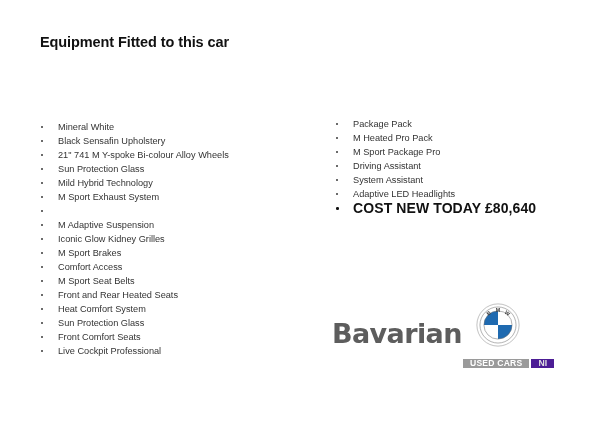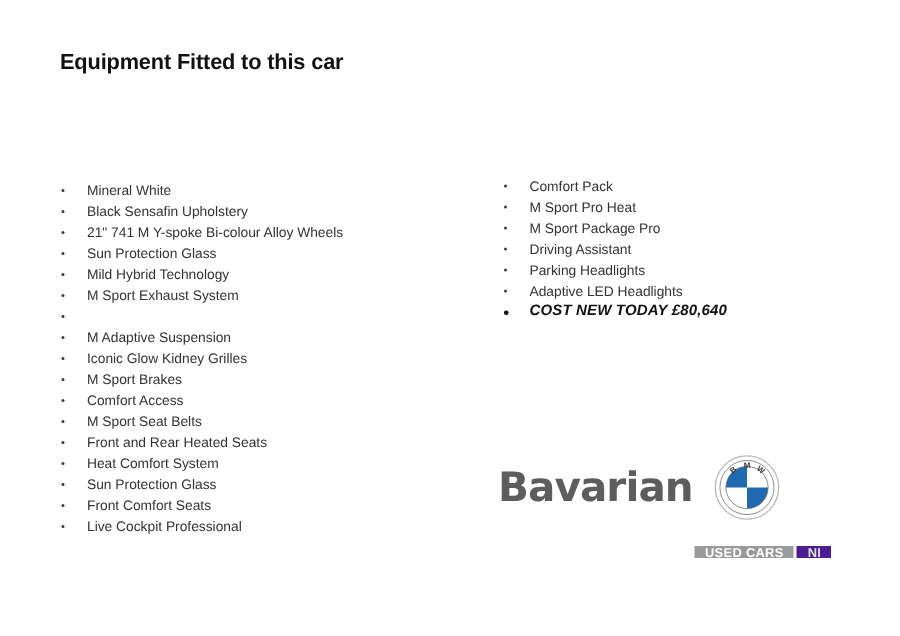--- a/index.html
+++ b/index.html
@@ -70,37 +70,36 @@
     display: block;
   }
   .eq-text {
     display: inline-block;
     vertical-align: top;
     line-height: 14px;
   }
   .eq-item.is-bold .eq-text {
     font-weight: bold;
     color: #111111;
-    font-size: 10px;
+    font-size: 14px;
     letter-spacing: 0.1px;
-    font-style: italic;
   }
   .eq-item.is-bold .eq-bullet {
     width: 2.6px;
     height: 2.6px;
     background: #111111;
   }
 
   
   .brand {
     position: absolute;
     left: 332px;
     top: 303px;
     display: flex;
-    align-items: center;
+    align-items: flex-end;
     gap: 14px;
   }
   .brand-wordmark {
     font-family: "DejaVu Sans", sans-serif;
     font-size: 27px;
     font-weight: bold;
     color: #5d5d5d;
     letter-spacing: -0.6px;
     line-height: 1;
   }
@@ -109,21 +108,21 @@
     height: 44px;
     display: block;
   }
 
   
   .used-badge {
     position: absolute;
     left: 463px;
     top: 359px;
     display: flex;
-    align-items: center;
+    align-items: flex-start;
     height: 18px;
   }
   .used-badge-main {
     background: #9a9a9a;
     color: #ffffff;
     font-size: 8.6px;
     font-weight: bold;
     letter-spacing: 0.2px;
     padding: 0 7px;
     display: flex;
@@ -170,25 +169,25 @@
         <div class="eq-item"><span class="eq-bullet"></span><span class="eq-text">Front and Rear Heated Seats</span></div>
         <div class="eq-item"><span class="eq-bullet"></span><span class="eq-text">Heat Comfort System</span></div>
         <div class="eq-item"><span class="eq-bullet"></span><span class="eq-text">Sun Protection Glass</span></div>
         <div class="eq-item"><span class="eq-bullet"></span><span class="eq-text">Front Comfort Seats</span></div>
         <div class="eq-item"><span class="eq-bullet"></span><span class="eq-text">Live Cockpit Professional</span></div>
       </div>
   </div>
 
   <div class="col col-right">
     <div class="eq-list">
-        <div class="eq-item"><span class="eq-bullet"></span><span class="eq-text">Comfort Pack</span></div>
-        <div class="eq-item"><span class="eq-bullet"></span><span class="eq-text">M Sport Pro Heat</span></div>
+        <div class="eq-item"><span class="eq-bullet"></span><span class="eq-text">Package Pack</span></div>
+        <div class="eq-item"><span class="eq-bullet"></span><span class="eq-text">M Heated Pro Pack</span></div>
         <div class="eq-item"><span class="eq-bullet"></span><span class="eq-text">M Sport Package Pro</span></div>
         <div class="eq-item"><span class="eq-bullet"></span><span class="eq-text">Driving Assistant</span></div>
-        <div class="eq-item"><span class="eq-bullet"></span><span class="eq-text">Parking Headlights</span></div>
+        <div class="eq-item"><span class="eq-bullet"></span><span class="eq-text">System Assistant</span></div>
         <div class="eq-item"><span class="eq-bullet"></span><span class="eq-text">Adaptive LED Headlights</span></div>
         <div class="eq-item is-bold"><span class="eq-bullet"></span><span class="eq-text">COST NEW TODAY £80,640</span></div>
       </div>
   </div>
 
   <div class="brand">
     <div class="brand-wordmark">Bavarian</div>
     <span class="brand-roundel">
       <svg viewBox="0 0 100 100" width="44" height="44" aria-hidden="true">
         <circle cx="50" cy="50" r="48" fill="#ffffff" stroke="#b9b9b9" stroke-width="2"></circle>

